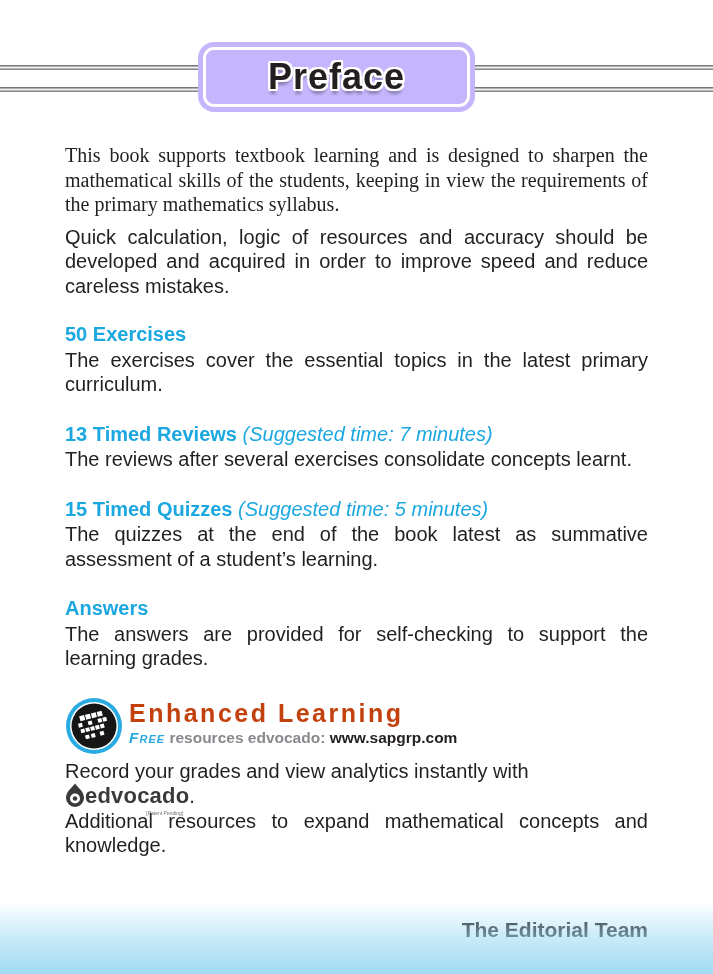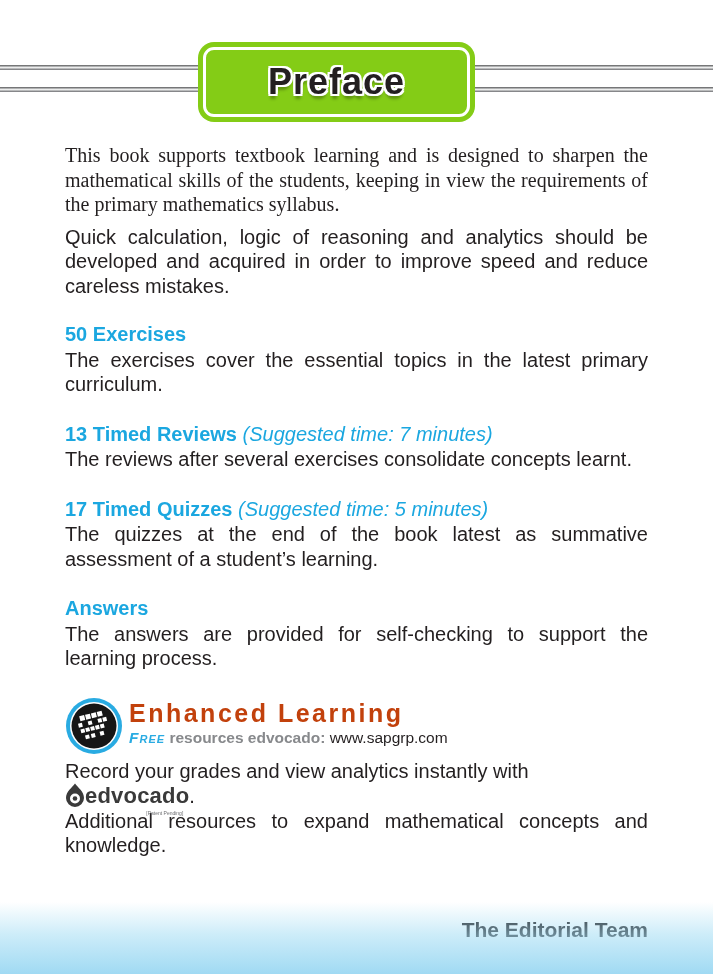--- a/index.html
+++ b/index.html
@@ -14,22 +14,22 @@
   }
   
   .rule{
     position:absolute;left:0;right:0;height:5px;
     background:linear-gradient(to bottom,#58595b 0%,#eceded 50%,#6d6e71 100%);
   }
   .rule.r1{top:65px;}
   .rule.r2{top:87px;}
   
   .title-box{
-    position:absolute;left:198px;top:42px;width:277px;height:80px;
-    background:#84cc16;border-radius:16px;z-index:2;
+    position:absolute;left:198px;top:42px;width:277px;height:70px;
+    background:#c4b5fd;border-radius:16px;z-index:2;
     display:flex;align-items:center;justify-content:center;
   }
   .title-box::before{
     content:"";position:absolute;inset:5px;
     border:3px solid #ffffff;border-radius:11px;
   }
   .title-text{
     position:relative;
     font-size:36px;font-weight:bold;letter-spacing:1px;color:#231f20;
     text-shadow:
@@ -59,21 +59,21 @@
   .enh-title{
     color:#c2410c;font-weight:bold;font-size:25px;line-height:25px;
     letter-spacing:2.5px;
   }
   .enh-sub{font-size:15.5px;line-height:20px;margin-top:2px;}
   .enh-free{
     color:#29abe2;font-style:italic;font-variant:small-caps;
     font-weight:bold;letter-spacing:1px;
   }
   .enh-res{color:#87898c;font-weight:bold;}
-  .enh-url{color:#231f20;font-weight:normal;}
+  .enh-url{color:#231f20;font-weight:bold;}
   .indent{margin-left:57px;}
   p.enh-para{margin-bottom:17px;}
   p.record-para{text-align:left;}
   
   .brand{
     position:relative;display:inline-block;white-space:nowrap;
     vertical-align:baseline;
   }
   .brand svg{vertical-align:-4px;}
   .brand-name{font-weight:bold;font-size:22px;letter-spacing:0.2px;color:#3a3a3a;}
@@ -98,40 +98,40 @@
   <div class="rule r1"></div>
   <div class="rule r2"></div>
 
   <div class="title-box">
     <span class="title-text">Preface</span>
   </div>
 
   <div class="content">
 
     <p class="intro-1">This book supports textbook learning and is designed to sharpen the mathematical skills of the students, keeping in view the requirements of the primary mathematics syllabus.</p>
-    <p class="intro-2">Quick calculation, logic of reasoning and analytics should be developed and acquired in order to improve speed and reduce careless mistakes.</p>
+    <p class="intro-2">Quick calculation, logic of resources and accuracy should be developed and acquired in order to improve speed and reduce careless mistakes.</p>
 
     <div class="section">
       <div class="section-heading"><span>50 Exercises</span><span class="section-note"></span></div>
       <p>The exercises cover the essential topics in the latest primary curriculum.</p>
     </div>
 
     <div class="section">
       <div class="section-heading"><span>13 Timed Reviews</span><span class="section-note"> (Suggested time: 7 minutes)</span></div>
       <p>The reviews after several exercises consolidate concepts learnt.</p>
     </div>
 
     <div class="section">
-      <div class="section-heading"><span>17 Timed Quizzes</span><span class="section-note"> (Suggested time: 5 minutes)</span></div>
+      <div class="section-heading"><span>15 Timed Quizzes</span><span class="section-note"> (Suggested time: 5 minutes)</span></div>
       <p>The quizzes at the end of the book latest as summative assessment of a student’s learning.</p>
     </div>
 
     <div class="section">
       <div class="section-heading"><span>Answers</span><span class="section-note"></span></div>
-      <p>The answers are provided for self-checking to support the learning process.</p>
+      <p>The answers are provided for self-checking to support the learning grades.</p>
     </div>
 
     <div class="enh">
       <svg class="enh-icon" viewBox="0 0 58 58" xmlns="http://www.w3.org/2000/svg">
         <circle cx="29" cy="29" r="28" fill="#29abe2"></circle>
         <circle cx="29" cy="29" r="24" fill="#ffffff"></circle>
         <circle cx="29" cy="29" r="22.5" fill="#161616"></circle>
         <g fill="#ffffff" transform="rotate(-14 29 29)">
           <rect x="17" y="16" width="5" height="5"></rect>
             <rect x="23" y="16" width="5" height="5"></rect>

